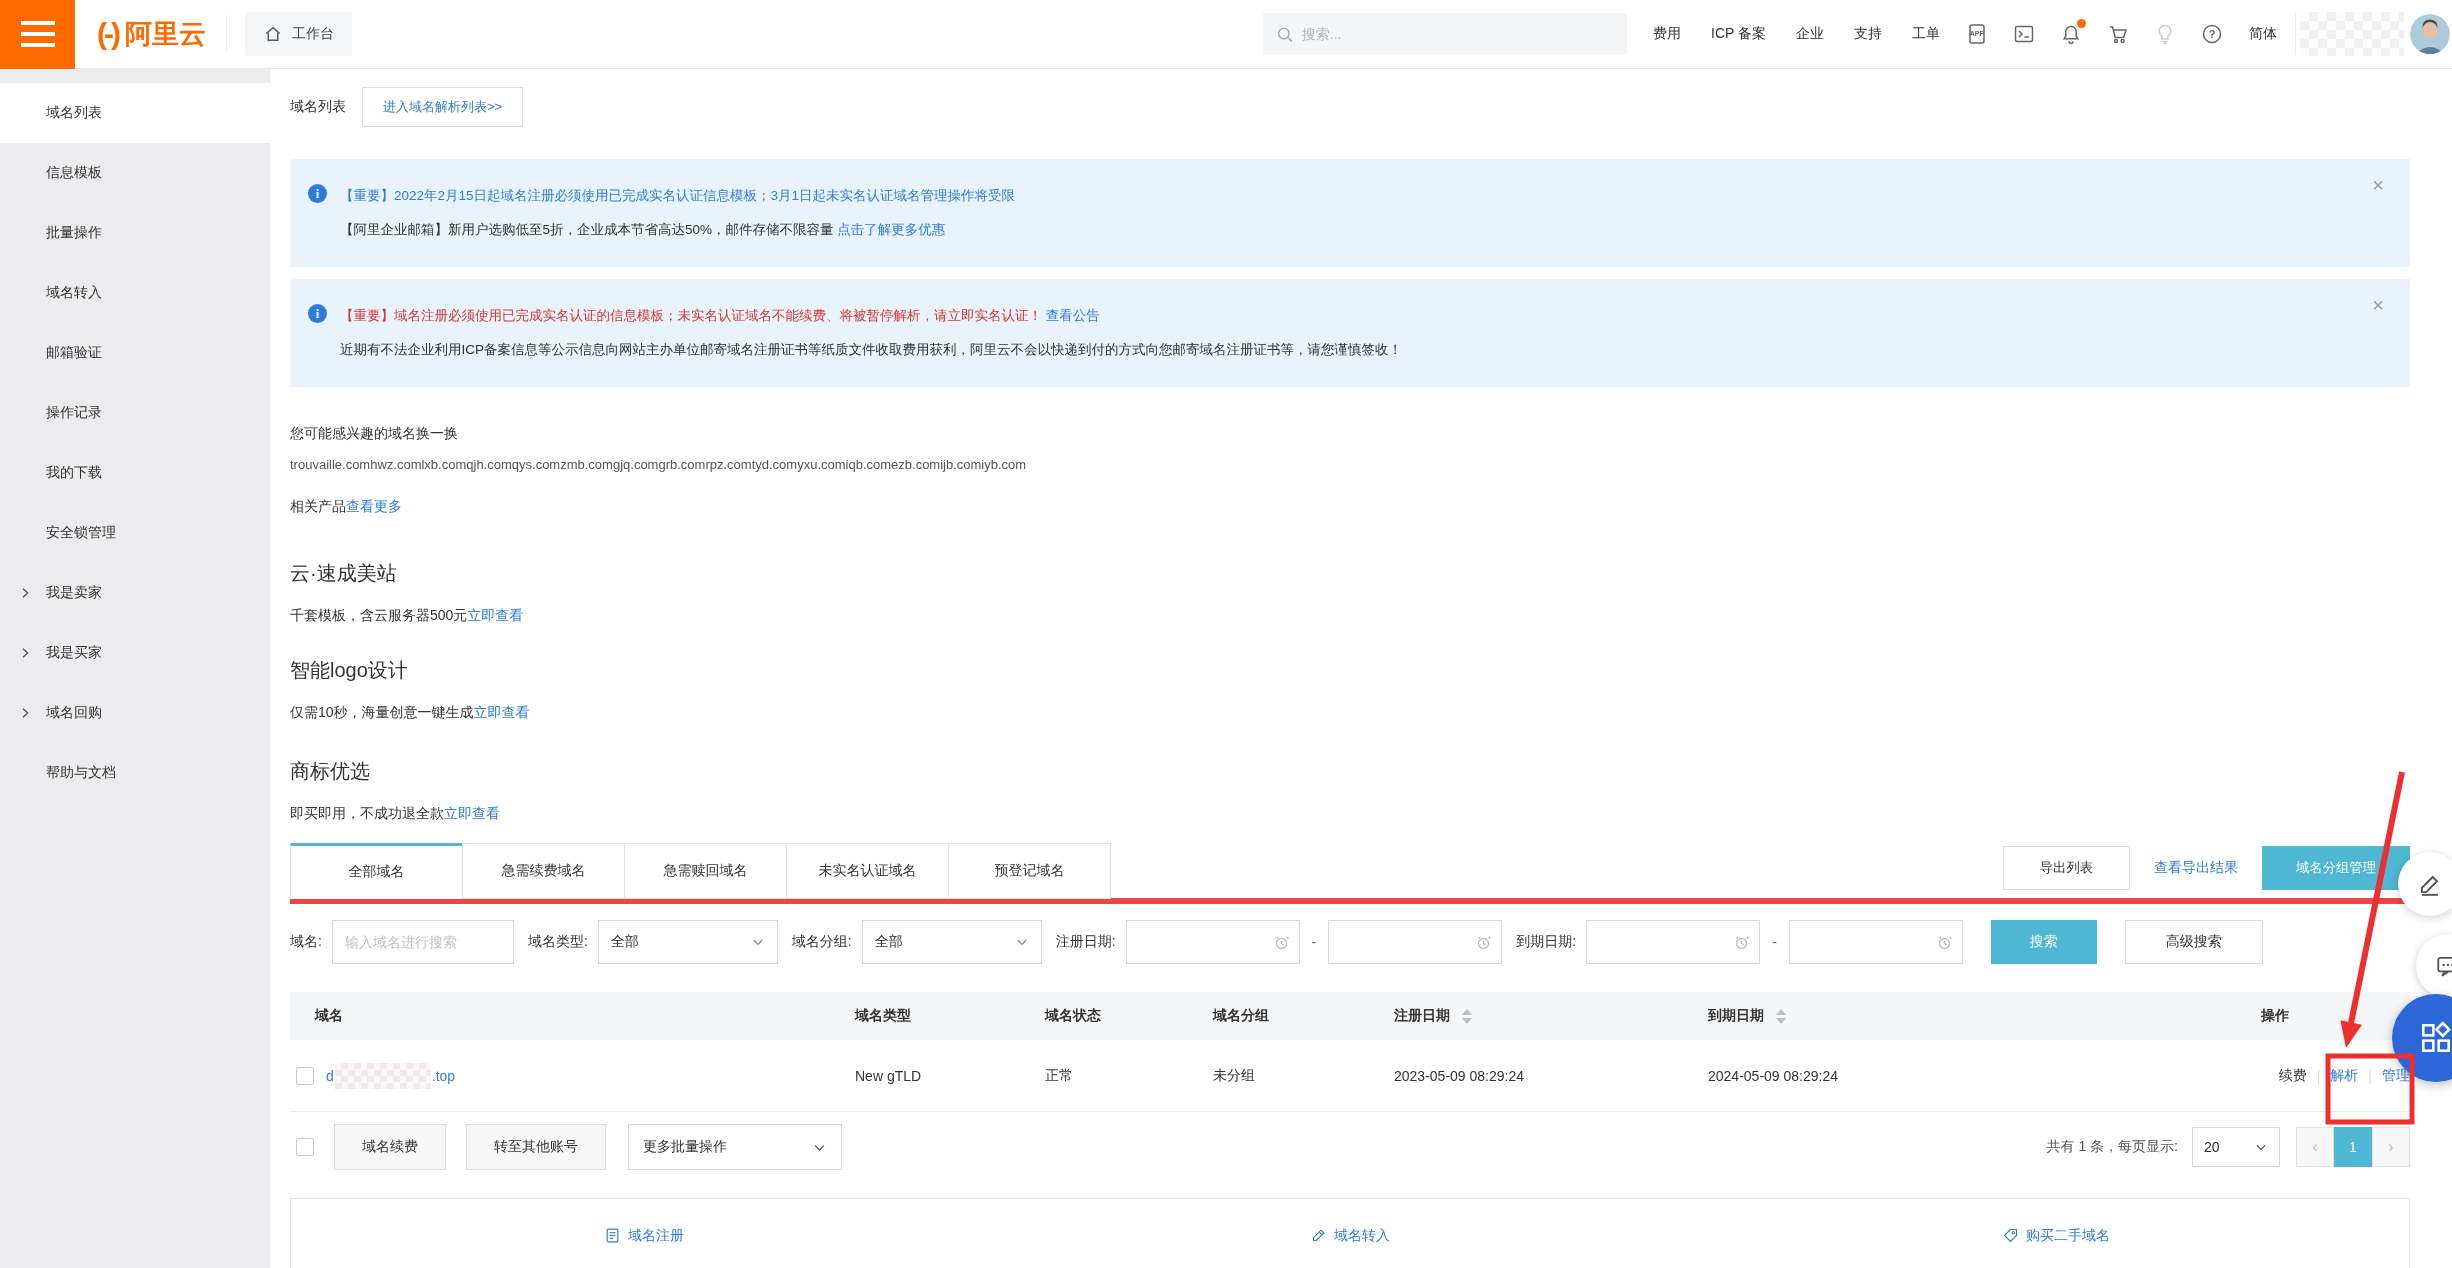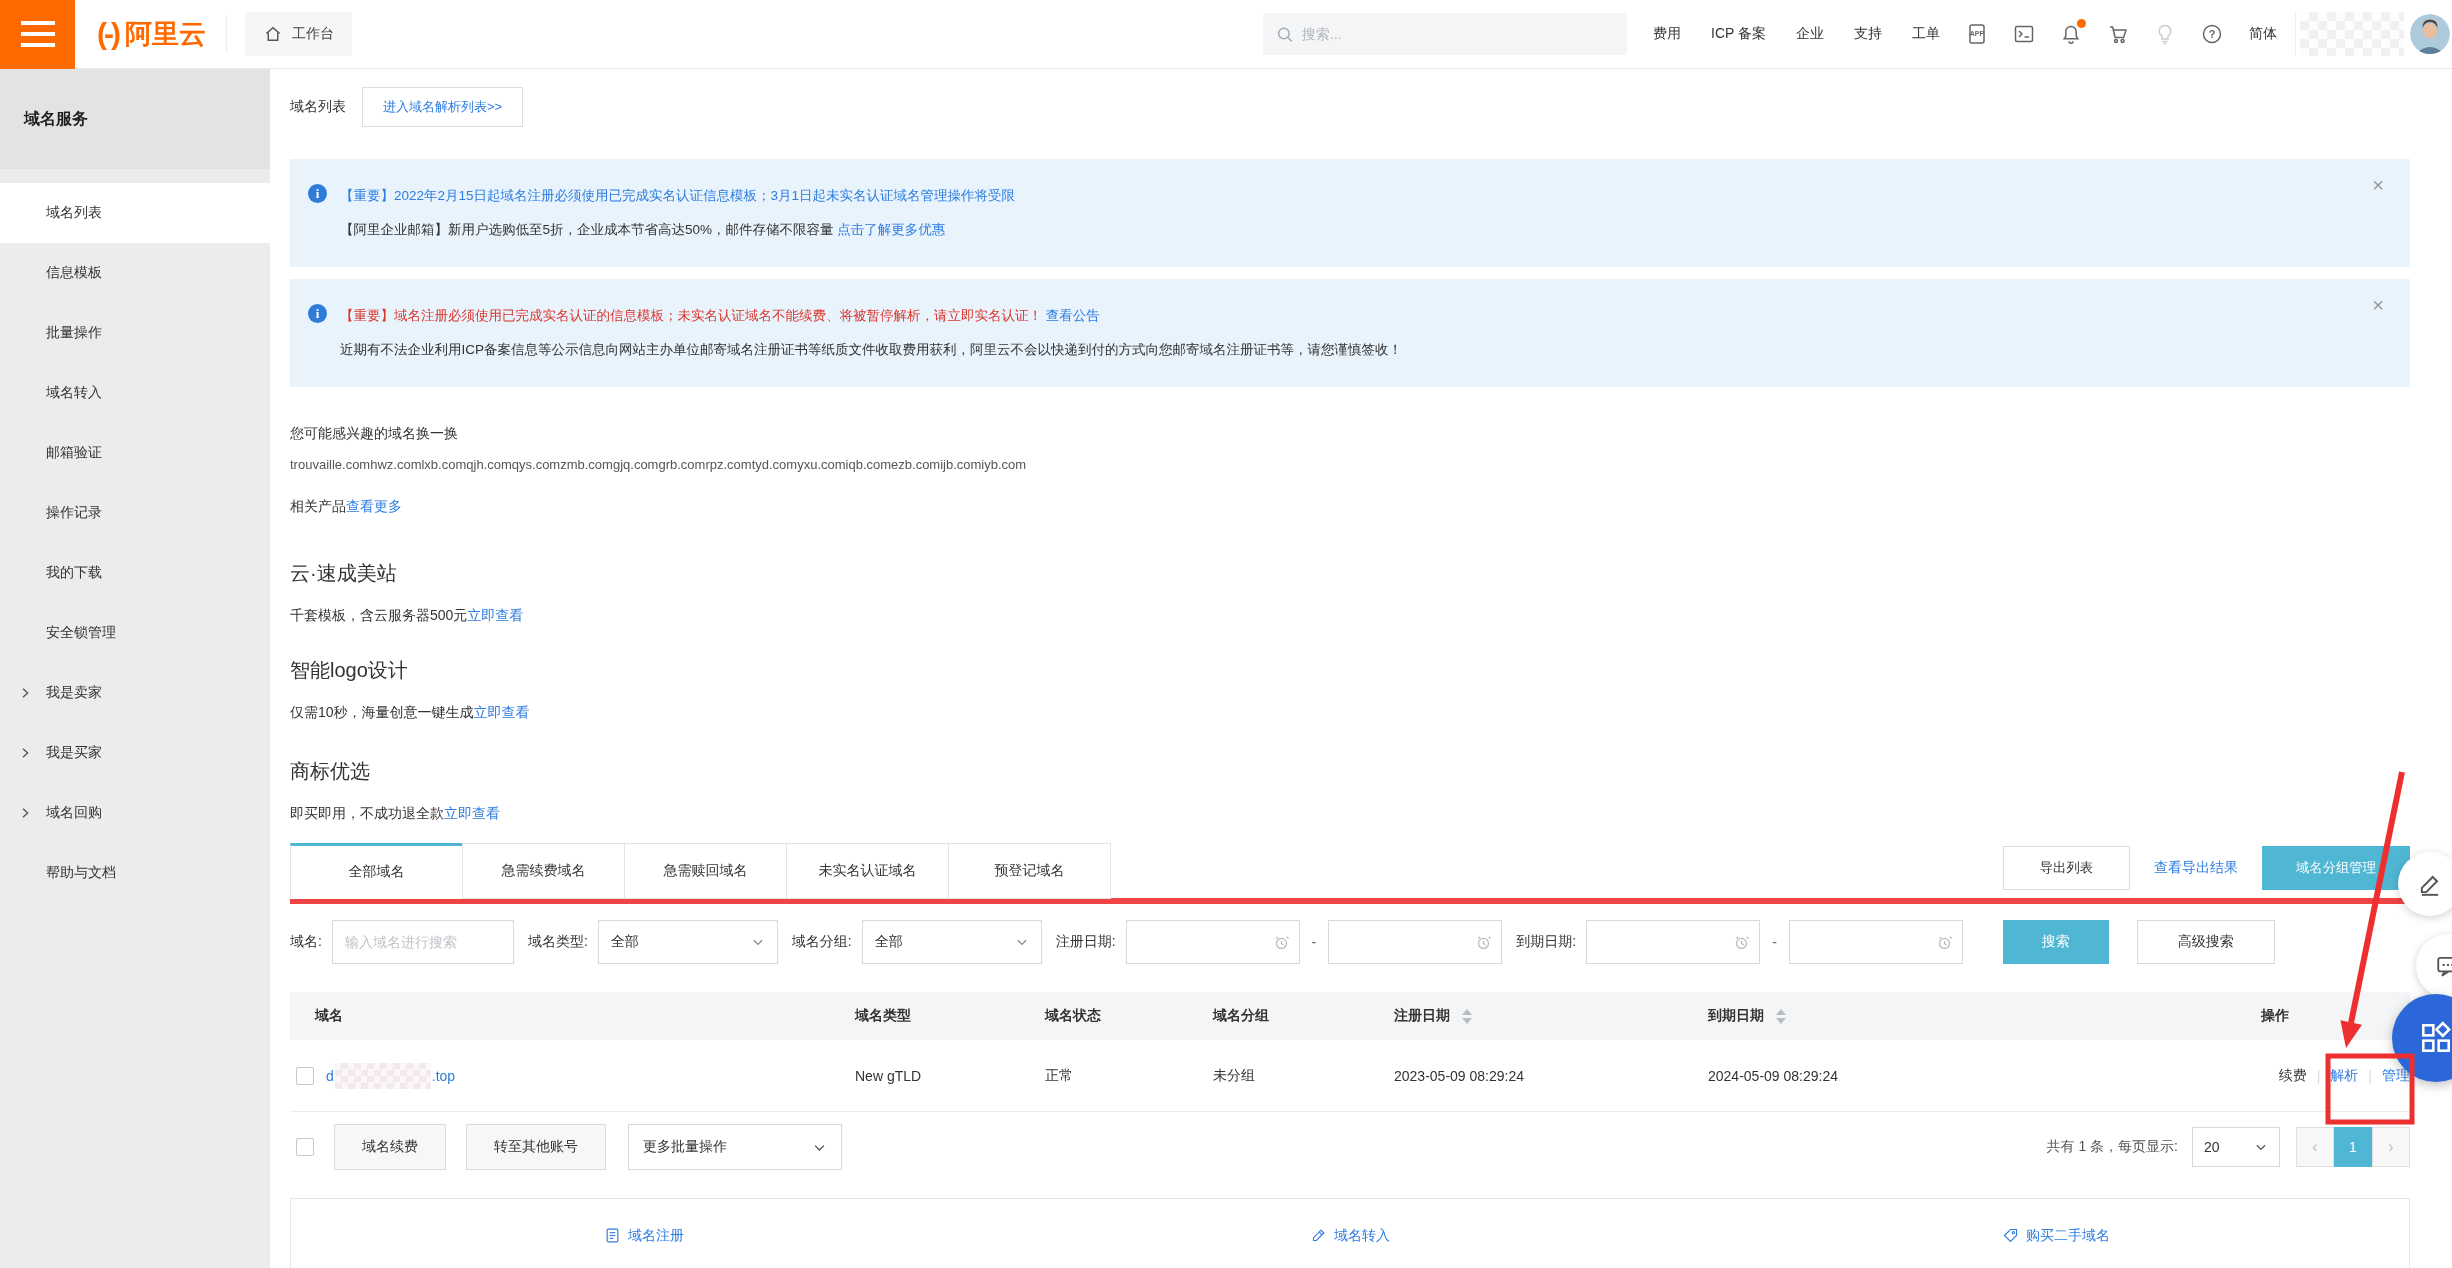--- a/index.html
+++ b/index.html
@@ -88,21 +88,21 @@
   .filters { display:flex; align-items:center; margin-top:16px; white-space:nowrap; }
   .f-label { margin-right:10px; }
   .f-input { width:182px; height:44px; border:1px solid #d9d9d9; padding:0 12px; font-size:14px; outline:none; }
   .f-input::placeholder { color:#bfc3c7; }
   .f-select { width:180px; height:44px; border:1px solid #d9d9d9; background:#fff; display:flex;
     align-items:center; justify-content:space-between; padding:0 12px; cursor:pointer; }
   .f-date { width:174px; height:44px; border:1px solid #d9d9d9; background:#fff; display:flex;
     align-items:center; justify-content:flex-end; padding:0 10px; cursor:text; }
   .f-dash { margin:0 12px; color:#666; }
   .ml14 { margin-left:14px; }
-  .btn-search { width:106px; height:44px; margin-left:40px; background:#4fb6d4; color:#fff; border:none;
+  .btn-search { width:106px; height:44px; margin-left:28px; background:#4fb6d4; color:#fff; border:none;
     font-size:14px; cursor:pointer; }
   .btn-adv { width:138px; height:44px; margin-left:28px; background:#fff; border:1px solid #d9d9d9;
     font-size:14px; color:#333; cursor:pointer; }
 
   
   .thead { display:flex; align-items:center; height:48px; background:#f4f5f6; margin-top:28px; font-weight:bold; }
   .trow  { display:flex; align-items:center; height:72px; border-bottom:1px solid #ececec; }
   .c1 { width:565px; display:flex; align-items:center; }
   .thead .c1 { padding-left:25px; }
   .trow  .c1 { padding-left:6px; }
@@ -244,21 +244,20 @@
       <svg width="40" height="40" viewBox="0 0 40 40">
           <circle cx="20" cy="20" r="20" fill="#aecbdc"></circle>
           <circle cx="20" cy="17" r="7.2" fill="#e9bd9d"></circle>
           <path d="M12.6 15.5 a7.4 7.4 0 0 1 14.8 0 q1.2 -10 -7.4 -10 t-7.4 10 Z" fill="#5a4436"></path>
           <path d="M5.5 40 q14.5 -14 29 0 Z" fill="#5d7f9a"></path>
         </svg>
     </div>
   </header>
 
   <aside class="sidebar">
-    <div class="side-title">域名服务</div>
     <div class="side-list">
       <div class="side-item active">
           <span>域名列表</span>
         </div>
       <div class="side-item">
           <span>信息模板</span>
         </div>
       <div class="side-item">
           <span>批量操作</span>
         </div>

